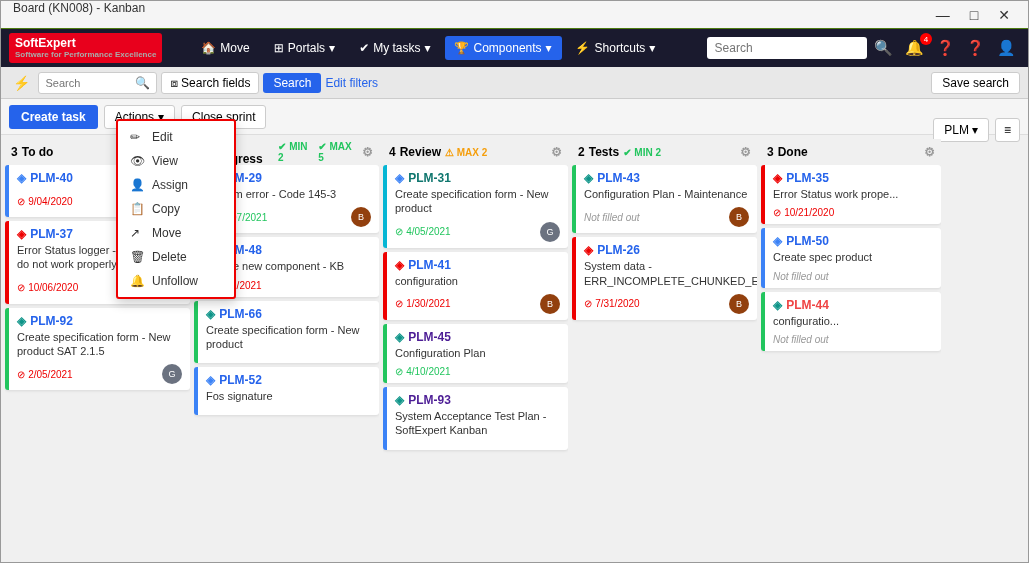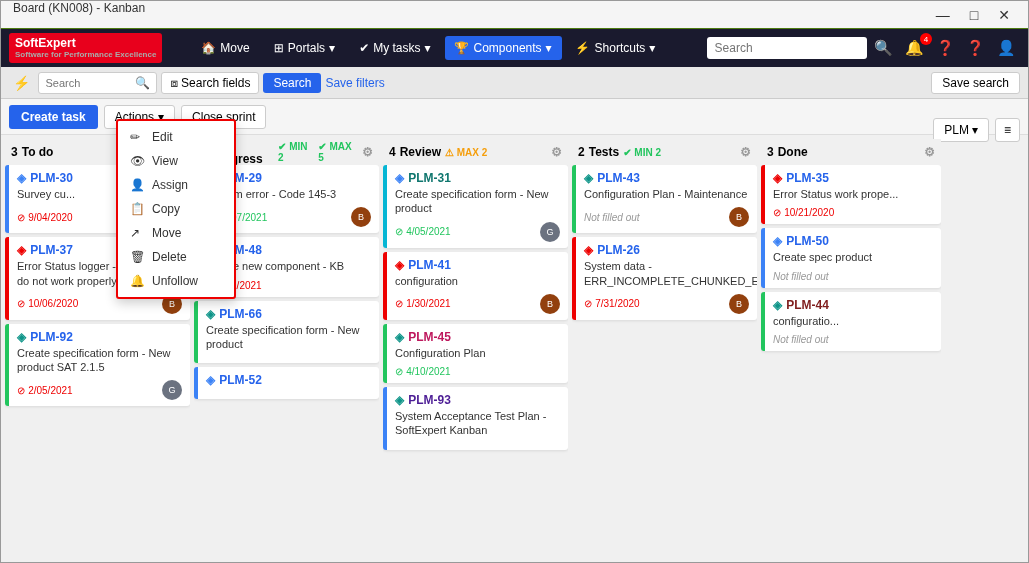--- a/index.html
+++ b/index.html
@@ -160,21 +160,21 @@
     <input type="text" placeholder="Search" style="">
     <span style="color:#999">🔍</span>
   </div>
   <button class="search-fields-btn">
     <span>⧈</span>
     <span>Search fields</span>
   </button>
   <button class="search-btn">
     <span>Search</span>
   </button>
-  <button class="clear-filters">Save filters</button>
+  <button class="clear-filters">Edit filters</button>
   <button class="save-search">Save search</button>
 </div>
 
 <div class="toolbar">
   <button class="create-task-btn">Create task</button>
   <button class="actions-btn">
     <span>Actions</span>
     <span>▾</span>
   </button>
   <button class="close-sprint-btn">Close sprint</button>
@@ -222,23 +222,22 @@
 <div class="kanban-col">
       <div class="col-header">
         <span class="col-count">3</span>
         <span>To do</span>
         <span style="margin-left:auto;cursor:pointer;color:#999">⚙</span>
       </div>
       <div class="col-cards">
         <div class="card blue-border">
       <div class="card-id">
         <span class="icon-blue">◈</span>
-        <span style="color:#2563eb">PLM-30</span>
-      </div>
-      <div class="card-title">Survey cu...</div>
+        <span style="color:#2563eb">PLM-40</span>
+      </div>
       <div class="card-footer">
         <span class="card-date" style="color:#e00">⊘ 9/04/2020</span>
         <div class="card-avatar avatar-brown">B</div>
       </div>
     </div>
         <div class="card red-border">
       <div class="card-id">
         <span class="icon-red">◈</span>
         <span style="color:#2563eb">PLM-37</span>
       </div>
@@ -301,20 +300,21 @@
       <div class="card-footer">
         
         
       </div>
     </div>
         <div class="card blue-border">
       <div class="card-id">
         <span class="icon-blue">◈</span>
         <span style="color:#2563eb">PLM-52</span>
       </div>
+      <div class="card-title">Fos signature</div>
       <div class="card-footer">
         
         
       </div>
     </div>
       </div>
     </div>
     <div class="kanban-col">
       <div class="col-header">
         <span class="col-count">4</span>
@@ -341,21 +341,21 @@
       </div>
       <div class="card-title">configuration</div>
       <div class="card-footer">
         <span class="card-date" style="color:#e00">⊘ 1/30/2021</span>
         <div class="card-avatar avatar-brown">B</div>
       </div>
     </div>
         <div class="card green-border">
       <div class="card-id">
         <span class="icon-teal">◈</span>
-        <span style="color:#be185d">PLM-45</span>
+        <span style="color:#4c1d95">PLM-45</span>
       </div>
       <div class="card-title">Configuration Plan</div>
       <div class="card-footer">
         <span class="card-date" style="color:#22c55e">⊘ 4/10/2021</span>
 
       </div>
     </div>
         <div class="card blue-border">
       <div class="card-id">
         <span class="icon-teal">◈</span>
@@ -426,21 +426,21 @@
       </div>
       <div class="card-title">Create spec product</div>
       <div class="card-footer">
         <span class="card-date" style="color:#999;font-style:italic">Not filled out</span>
 
       </div>
     </div>
         <div class="card green-border">
       <div class="card-id">
         <span class="icon-teal">◈</span>
-        <span style="color:#7f1d1d">PLM-44</span>
+        <span style="color:#ef4444">PLM-44</span>
       </div>
       <div class="card-title">configuratio...</div>
       <div class="card-footer">
         <span class="card-date" style="color:#999;font-style:italic">Not filled out</span>
 
       </div>
     </div>
       </div>
     </div>
   </div>

